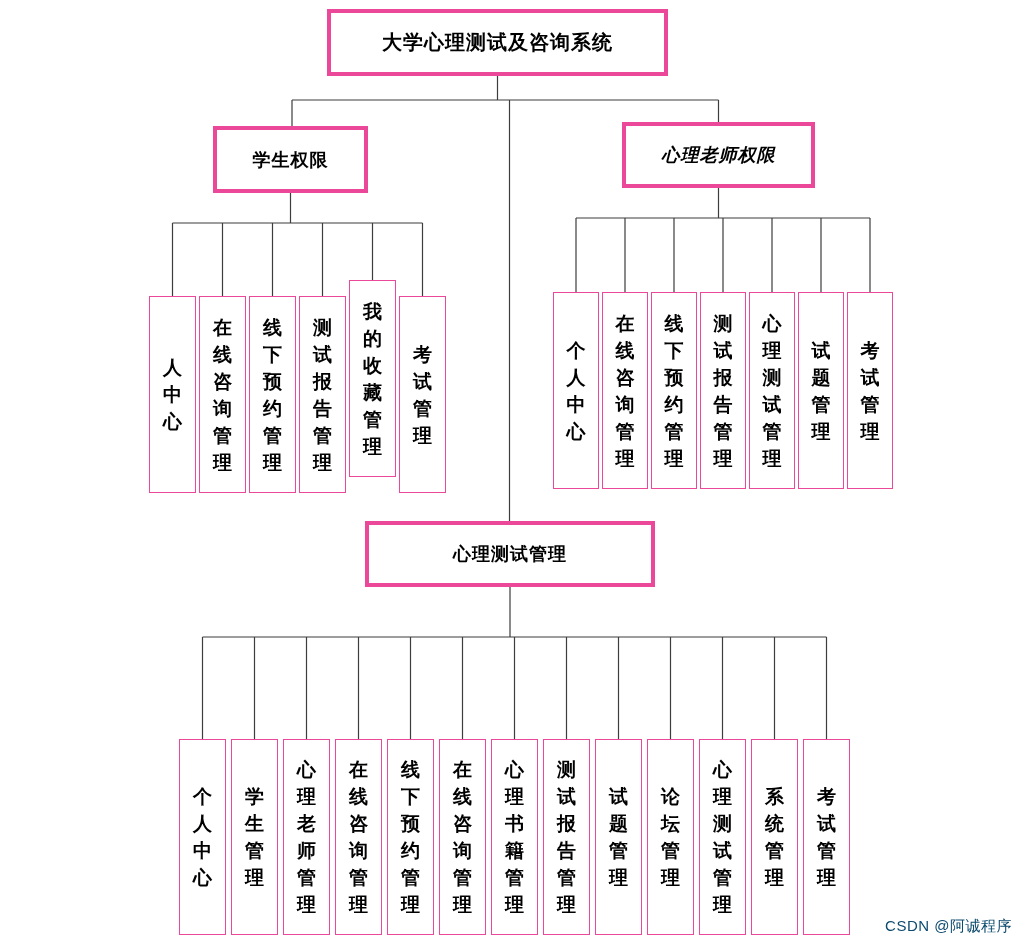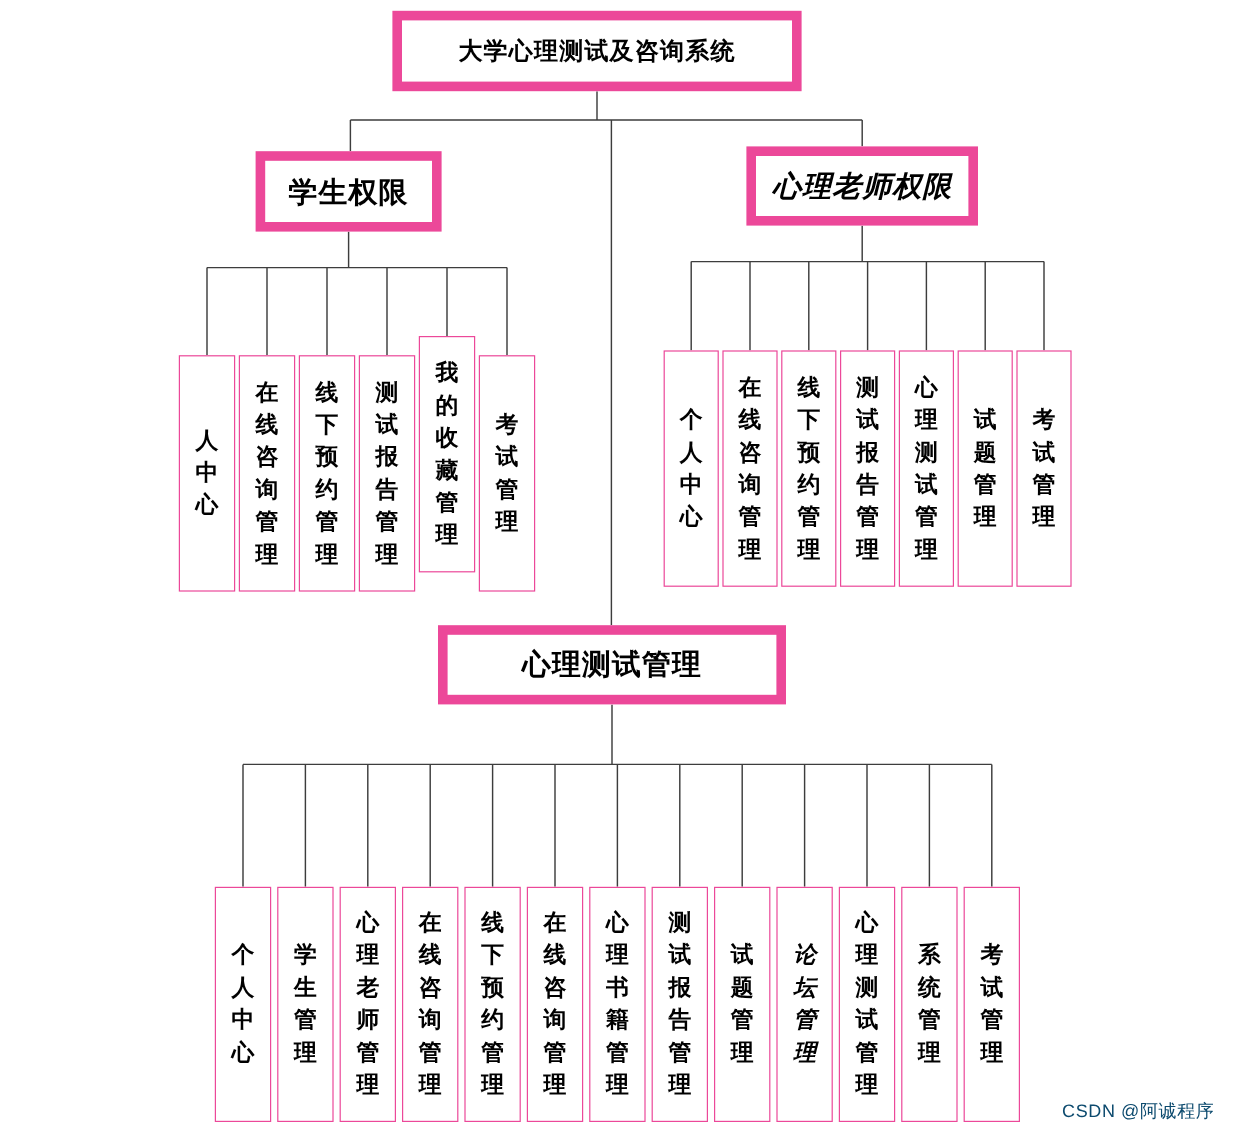--- a/index.html
+++ b/index.html
@@ -18,29 +18,29 @@
   .connectors {
     position: absolute;
     left: 0;
     top: 0;
     pointer-events: none;
   }
   .node {
     position: absolute;
     box-sizing: border-box;
     background: #ffffff;
-    border: 8px solid #ec4899;
+    border: 4px solid #ec4899;
     color: #000000;
     display: flex;
     align-items: center;
     justify-content: center;
     text-align: center;
   }
   .hbox {
-    font-size: 24px;
+    font-size: 18px;
     font-weight: 600;
     letter-spacing: 1px;
     white-space: nowrap;
   }
   .root-box {
     font-size: 20px;
   }
   .vbox {
     border-width: 1.5px;
     font-size: 19px;
@@ -177,21 +177,21 @@
   </div>
   <div class="node vbox" style="left:491px; top:739px; width:47px; height:196px;">
     <div class="vlabel">心理书籍管理</div>
   </div>
   <div class="node vbox" style="left:543px; top:739px; width:47px; height:196px;">
     <div class="vlabel">测试报告管理</div>
   </div>
   <div class="node vbox" style="left:595px; top:739px; width:47px; height:196px;">
     <div class="vlabel">试题管理</div>
   </div>
-  <div class="node vbox" style="left:647px; top:739px; width:47px; height:196px;font-style:italic;">
+  <div class="node vbox" style="left:647px; top:739px; width:47px; height:196px;">
     <div class="vlabel">论坛管理</div>
   </div>
   <div class="node vbox" style="left:699px; top:739px; width:47px; height:196px;">
     <div class="vlabel">心理测试管理</div>
   </div>
   <div class="node vbox" style="left:751px; top:739px; width:47px; height:196px;">
     <div class="vlabel">系统管理</div>
   </div>
   <div class="node vbox" style="left:803px; top:739px; width:47px; height:196px;">
     <div class="vlabel">考试管理</div>

